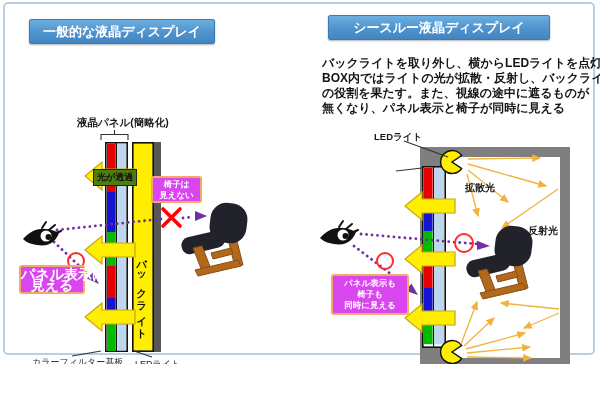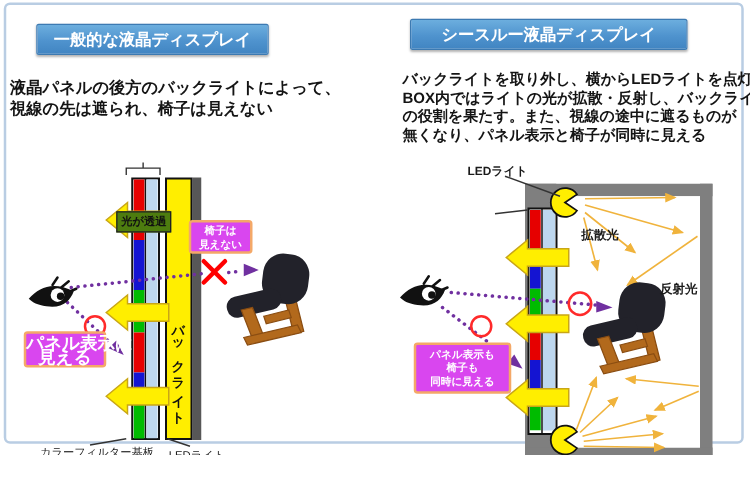--- a/index.html
+++ b/index.html
@@ -153,31 +153,28 @@
       <circle cx="464" cy="243" r="9"></circle>
     </g>
 
     <use href="#eye" transform="translate(23,222)"></use>
     <use href="#eye" transform="translate(320,221)"></use>
   </svg>
 
   <div class="titlebar" style="left:29px;top:19px;width:184px;">一般的な液晶ディスプレイ</div>
   <div class="titlebar" style="left:328px;top:15px;width:220px;">シースルー液晶ディスプレイ</div>
 
-  <div class="desc" style="left:8px;top:61px;font-size:13px;line-height:17px;">
-    <div>液晶パネルの後方のバックライトによって、</div>
-    <div>視線の先は遮られ、椅子は見えない</div>
-  </div>
   <div class="desc" style="left:322px;top:56px;font-size:12px;line-height:15px;">
     <div>バックライトを取り外し、横からLEDライトを点灯。</div>
     <div>BOX内ではライトの光が拡散・反射し、バックライト</div>
     <div>の役割を果たす。また、視線の途中に遮るものが</div>
     <div>無くなり、パネル表示と椅子が同時に見える</div>
   </div>
 
+  <div class="smalllabel" style="left:77px;top:116px;font-size:10.5px;font-weight:700;">液晶パネル(簡略化)</div>
 
   <div class="lightbox" style="left:93px;top:169px;">光が透過</div>
 
   <div class="vtext" style="left:135px;top:252px;">バックライト</div>
 
   <div class="badge" style="left:151px;top:176px;width:47px;font-size:8.5px;line-height:10.5px;padding:1px 0;">
     <div>椅子は</div>
     <div>見えない</div>
   </div>
 

